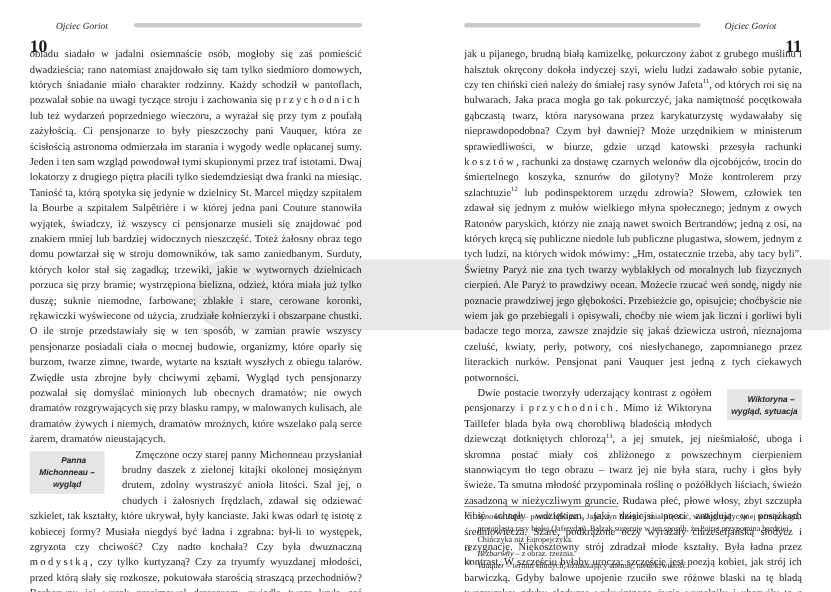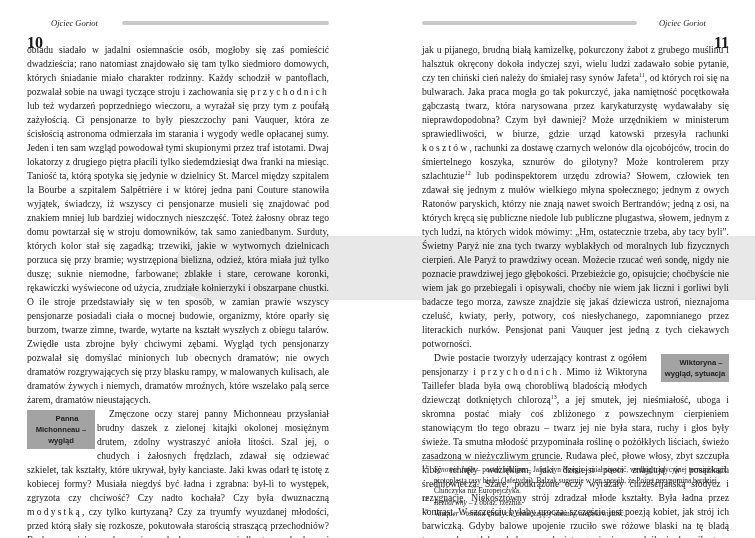--- a/index.html
+++ b/index.html
@@ -15,23 +15,23 @@
   .rtitle { font-style:italic; font-size:8.5px; margin:0 8px; }
   .hbar { height:4px; background:#c9c9c9; border-radius:2px; flex:1; }
   .left .hbar { margin-left:16px; margin-right:0; }
   .right .hbar { margin-right:14px; }
   .text { position:absolute; top:43px; font-size:9.6px; line-height:14px; text-align:justify; }
   .left .text { left:27px; width:302px; }
   .right .text { left:45px; width:307px; }
   .text p { margin:0; }
   .ind { text-indent:12px; }
   .spaced { letter-spacing:2.2px; }
-  .marg { background:#a3a3a3; font-family:"Liberation Sans", sans-serif; font-weight:bold;
-          font-size:7.6px; line-height:11px; text-align:center; padding:3px 2px; color:#222; }
-  .marg-l { float:left; width:64px; margin:3px 2px 2px 0; }
+  .marg { background:#e5e5e5; font-family:"Liberation Sans", sans-serif; font-weight:bold;
+          font-size:7.6px; line-height:11px; text-align:center; padding:3px 2px; color:#222;font-style:italic; }
+  .marg-l { float:left; width:64px; margin:3px 16px 2px 0; }
   .marg-r { float:right; width:64px; margin:3px 0 2px 14px; }
   .footnotes { position:absolute; left:45px; width:307px; top:460px; font-size:7.4px; line-height:10.5px; }
   .fn-rule { width:140px; height:1px; background:#999; margin-bottom:4px; }
   .fn { padding-left:12px; text-indent:-12px; margin:0 0 1px 0; }
   .fn sup, .text sup { font-size:6px; vertical-align:super; line-height:0; }
   .fn .mark { display:inline-block; width:12px; text-indent:0; }
   .watermark { position:absolute; left:175px; top:236px; width:580px; height:64px;
                background:rgba(190,190,190,0.35); border-radius:34px 0 0 34px; pointer-events:none; }
 </style>
 </head>

